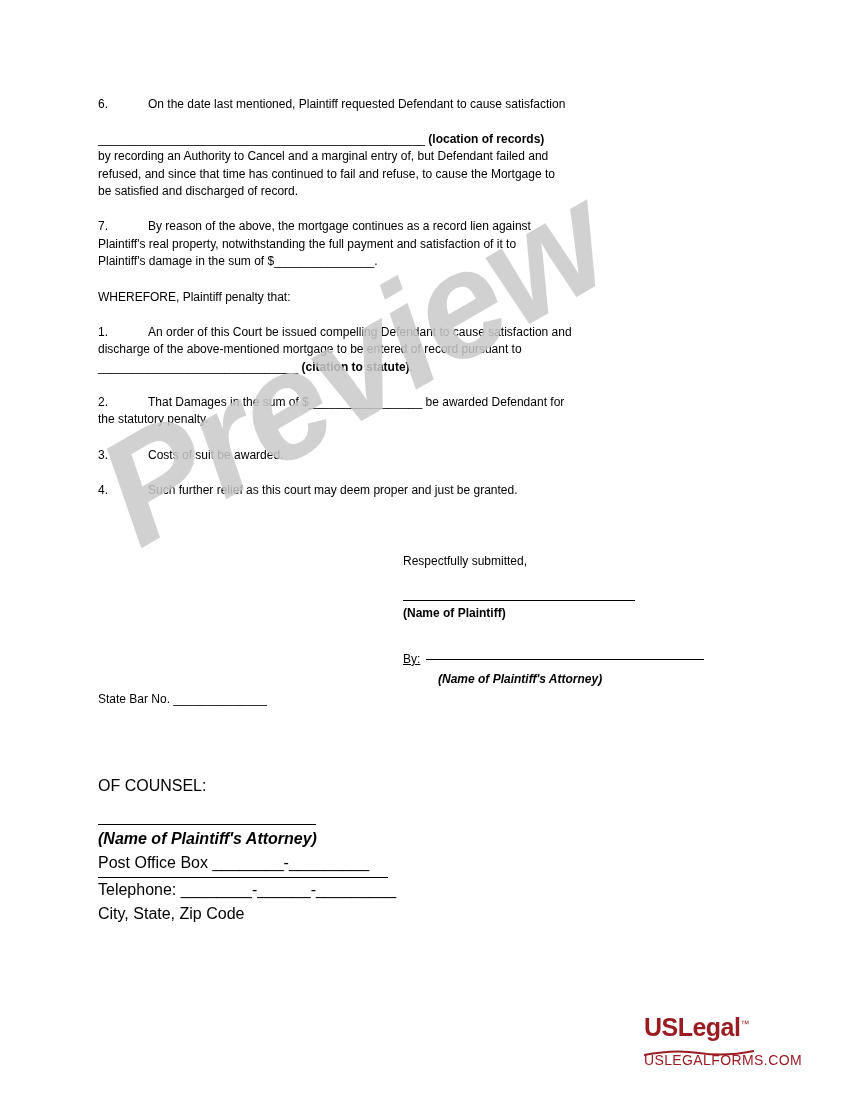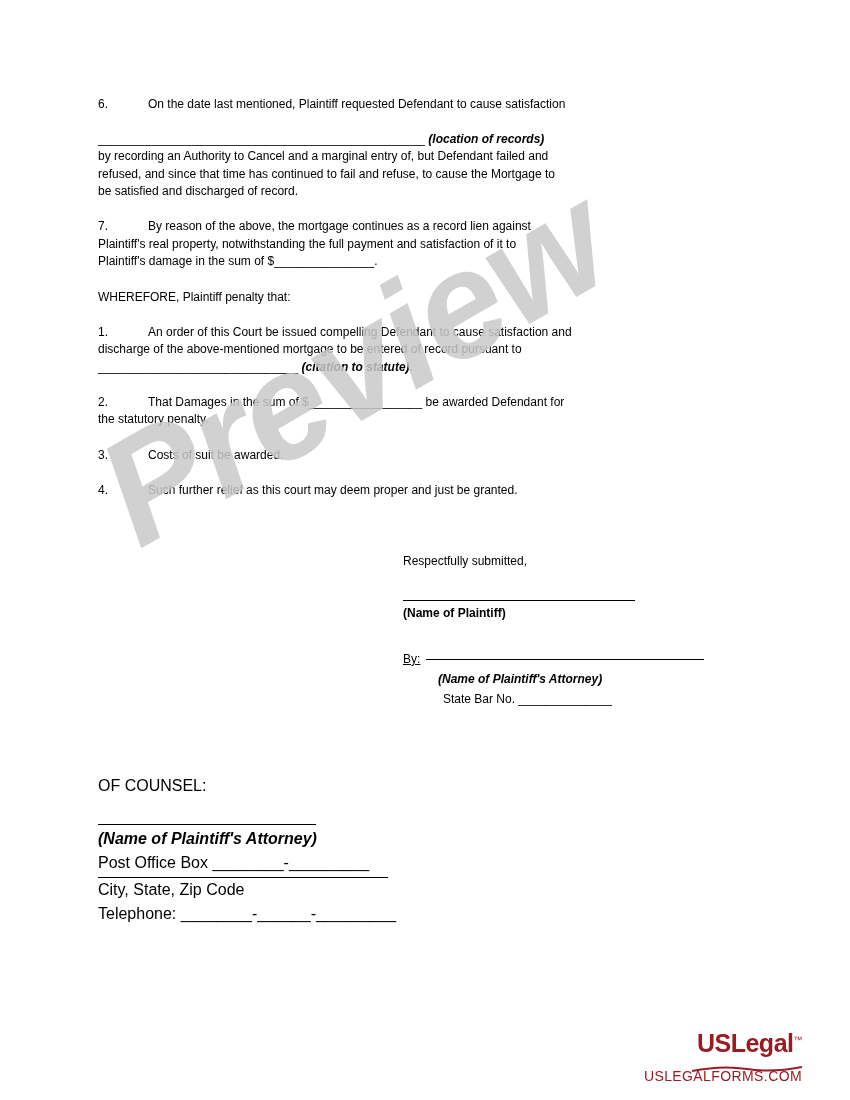--- a/index.html
+++ b/index.html
@@ -55,21 +55,20 @@
   }
   .para {
     margin: 0 0 18px 0;
     text-align: left;
   }
   .num {
     display: inline-block;
     width: 50px;
   }
   .ital-bold {
-    font-style: italic;
     font-weight: bold;
   }
   .fill {
     letter-spacing: 0px;
   }
 
   
   .sig-block {
     position: absolute;
     left: 98px;
@@ -109,21 +108,20 @@
     vertical-align: 3px;
     margin-left: 6px;
   }
   .atty-name {
     margin-left: 340px;
     margin-top: 3px;
     font-style: italic;
     font-weight: bold;
   }
   .bar-no {
-    margin-left: 345px;
     margin-top: 2px;
   }
   .his-atty {
     margin-left: 345px;
     margin-top: 28px;
   }
 
   
   .counsel {
     position: absolute;
@@ -150,22 +148,22 @@
   .counsel-ital {
     font-style: italic;
     font-weight: bold;
     margin-top: 2px;
   }
 
   
   .logo {
     position: absolute;
     right: 48px;
-    bottom: 16px;
-    text-align: right;
+    bottom: 32px;
+    text-align: left;
     z-index: 3;
   }
   .logo-main {
     font-family: "Liberation Sans", sans-serif;
     font-size: 25px;
     font-weight: bold;
     color: #9b1b23;
     letter-spacing: -0.5px;
     white-space: nowrap;
   }
@@ -243,22 +241,22 @@
     <div class="atty-name">(Name of Plaintiff's Attorney)</div>
     <div class="bar-no">State Bar No. ______________</div>
   </div>
 
   <div class="counsel">
     <div>OF COUNSEL:</div>
     <div class="counsel-rule"></div>
     <div class="counsel-ital">(Name of Plaintiff's Attorney)</div>
     <div>Post Office Box ________-_________</div>
     <div class="counsel-rule2"></div>
+    <div>Telephone:   ________-______-_________</div>
     <div>City, State, Zip Code</div>
-    <div>Telephone:   ________-______-_________</div>
   </div>
 
   <div class="logo">
     <div class="logo-main">
       <span>USLegal</span><span class="logo-tm">™</span>
     </div>
     <div class="logo-swoosh">
       <svg width="110" height="8" viewBox="0 0 110 8">
         <path d="M0 6 Q 30 0 55 4 Q 80 8 110 2" stroke="#9b1b23" stroke-width="2" fill="none"></path>
       </svg>

